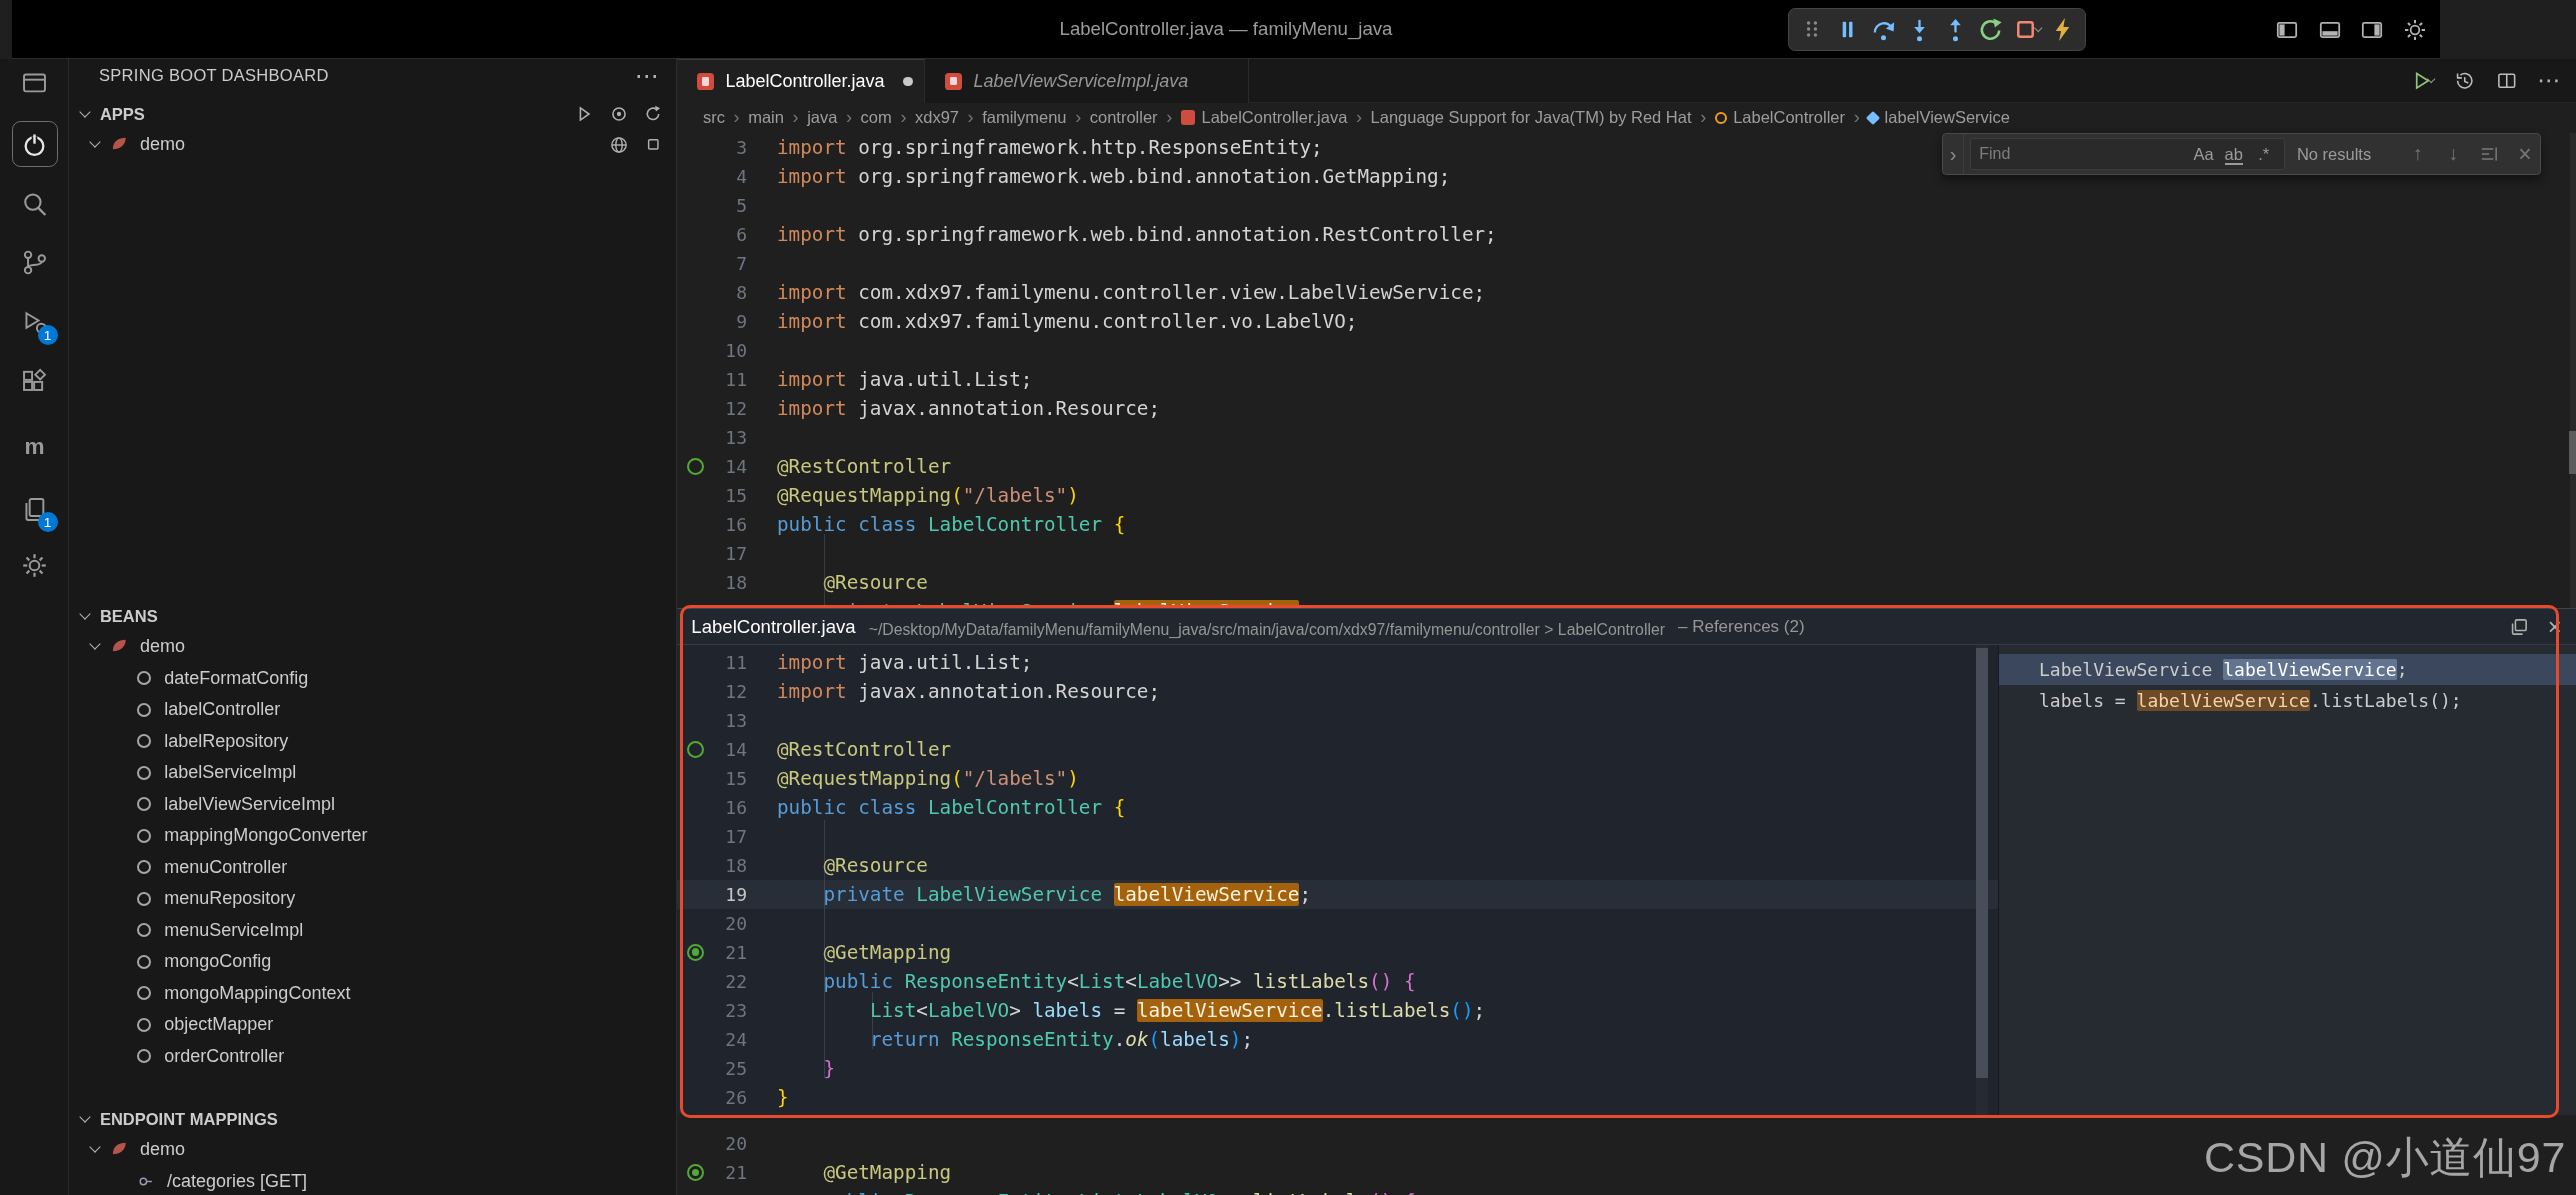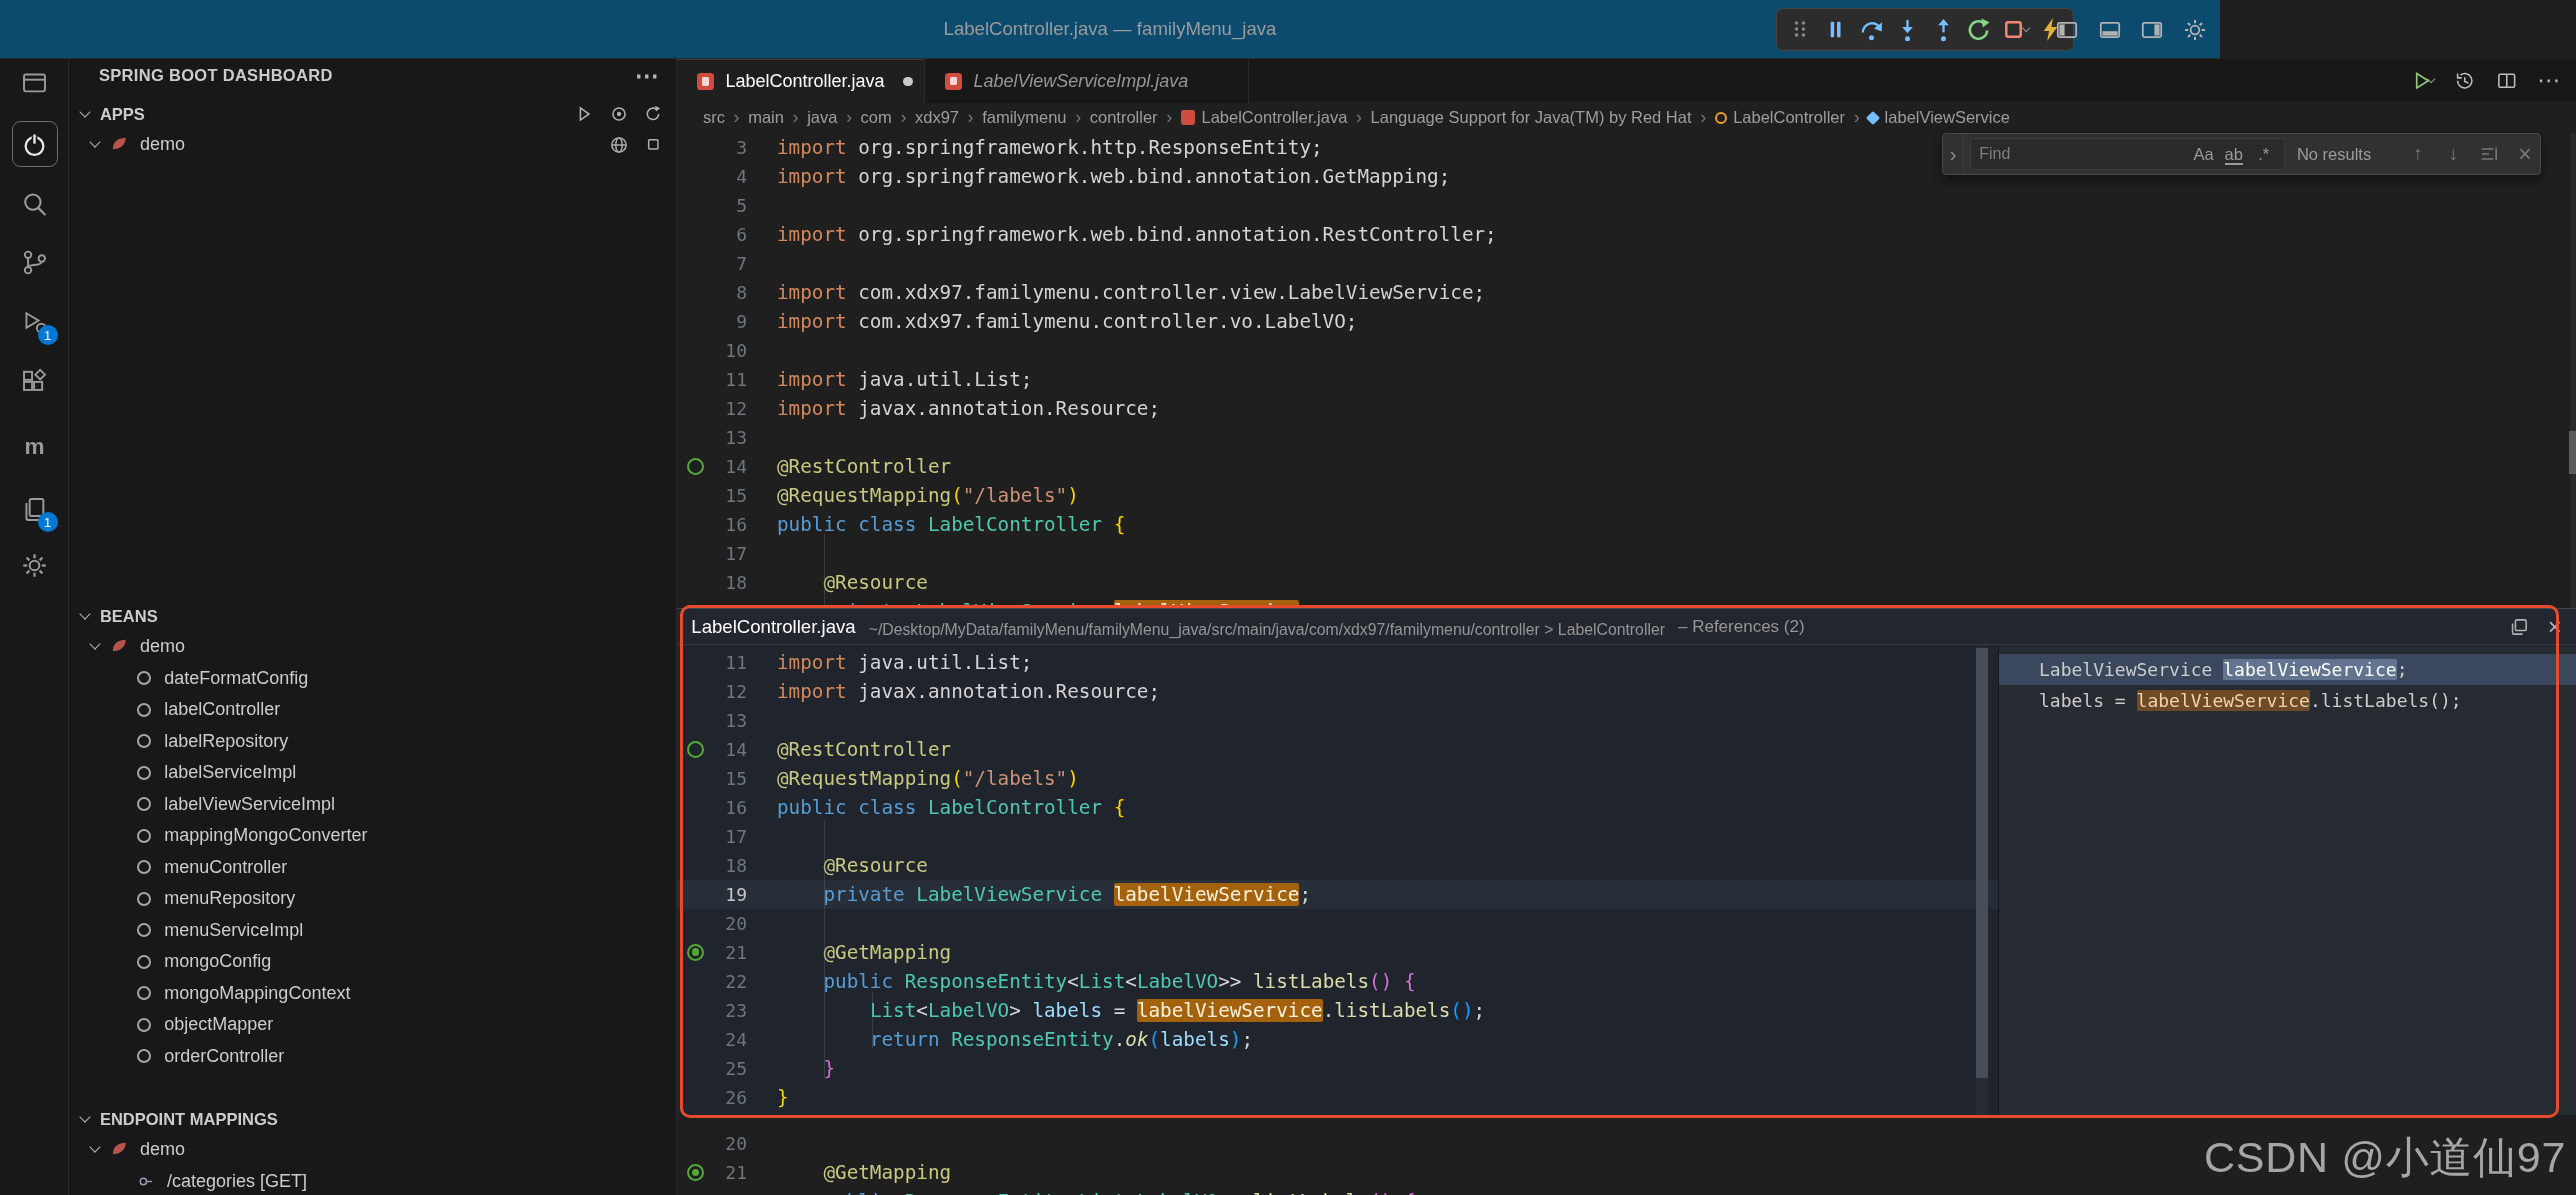--- a/index.html
+++ b/index.html
@@ -1,40 +1,40 @@
 <!DOCTYPE html>
 <html style="font-size:11.5px"><head>
 <meta charset="utf-8">
 <style>
   *{margin:0;padding:0;box-sizing:border-box;}
   html,body{background:#1f1f1f;}
   .screen{position:relative;width:2576px;height:1196px;background:#1f1f1f;overflow:hidden;
           font-family:"Liberation Sans",sans-serif;color:#cccccc;-webkit-font-smoothing:antialiased;}
 
   
-  .titlebar{position:absolute;left:0;top:0;width:2220px;height:59px;background:#0c4a6e;border-bottom:0.7px solid #2b2b2b;}
+  .titlebar{position:absolute;left:12px;top:0;width:2428px;height:59px;background:#000000;border-bottom:0.7px solid #2b2b2b;}
   .window-title{position:absolute;left:50%;top:50%;transform:translate(-50%,-50%);font-size:18.6px;color:#9b9b9b;white-space:nowrap;}
   .dbg-toolbar{position:absolute;left:1776px;top:7.9px;height:43px;display:flex;align-items:center;gap:4.3px;
                background:#2c2c2c;border:0.7px solid #454545;border-radius:7.2px;padding:0 7.2px;}
   .dbg-btn{width:31.5px;height:34px;display:flex;align-items:center;justify-content:center;border-radius:4.3px;}
   .mini-chev{width:6.4px;height:6.4px;border-right:1.8px solid #9a9a9a;border-bottom:1.8px solid #9a9a9a;
              display:inline-block;transform:rotate(45deg);margin-left:-4.3px;margin-top:-2.9px;}
   .tb-controls{position:absolute;right:13px;top:0;height:59px;display:flex;align-items:center;gap:18.6px;color:#b3b3b3;}
   .tb-controls .tb-btn{display:flex;align-items:center;justify-content:center;}
 
   
   .activitybar{position:absolute;left:0;top:59px;width:69px;height:1136px;background:#181818;border-right:0.7px solid #2b2b2b;}
   .ab-item{position:absolute;left:11.5px;width:46px;height:46px;display:flex;align-items:center;justify-content:center;color:#9a9a9a;}
   .ab-item.active{color:#e7e7e7;border:1.4px solid #6f6f6f;border-radius:8.6px;}
   .ab-badge{position:absolute;right:0px;bottom:0px;min-width:20px;height:20px;border-radius:10px;background:#0078d4;
             color:#fff;font-size:13.6px;display:flex;align-items:center;justify-content:center;padding:0 2.9px;}
 
   
   .sidebar{position:absolute;left:69px;top:59px;width:608px;height:1136px;background:#181818;border-right:0.7px solid #2b2b2b;overflow:hidden;}
-  .sb-head{height:33px;display:flex;align-items:center;padding:0 17px 0 30px;color:#cccccc;font-size:16.5px;font-weight:bold;letter-spacing:0.3px;}
+  .sb-head{height:33px;display:flex;align-items:center;padding:0 17px 0 30px;color:#cccccc;font-size:16.5px;font-weight:normal;letter-spacing:0.3px;}
   .sb-head .spacer,.sec-head .spacer,.tree-row .spacer{flex:1;}
   .more-dots{font-size:24px;color:#b3b3b3;line-height:7.2px;}
   .sec{position:absolute;left:0;right:0;}
   .sec-head{display:flex;align-items:center;gap:11.5px;height:30px;padding:0 13px 0 11.5px;font-weight:bold;font-size:16.5px;color:#cccccc;}
   .chev{width:7.9px;height:7.9px;border-right:1.8px solid #b6b6b6;border-bottom:1.8px solid #b6b6b6;
         transform:rotate(45deg);display:inline-block;flex:none;margin-top:-5px;}
   .tree-row{display:flex;align-items:center;height:31.5px;font-size:18px;color:#cccccc;}
   .row-demo{padding-left:21.5px;gap:11.5px;}
   .bean-row{padding-left:68px;gap:13px;}
   .bean-ico{width:14.3px;height:14.3px;border:2.1px solid #a5a5a5;border-radius:50%;flex:none;}

